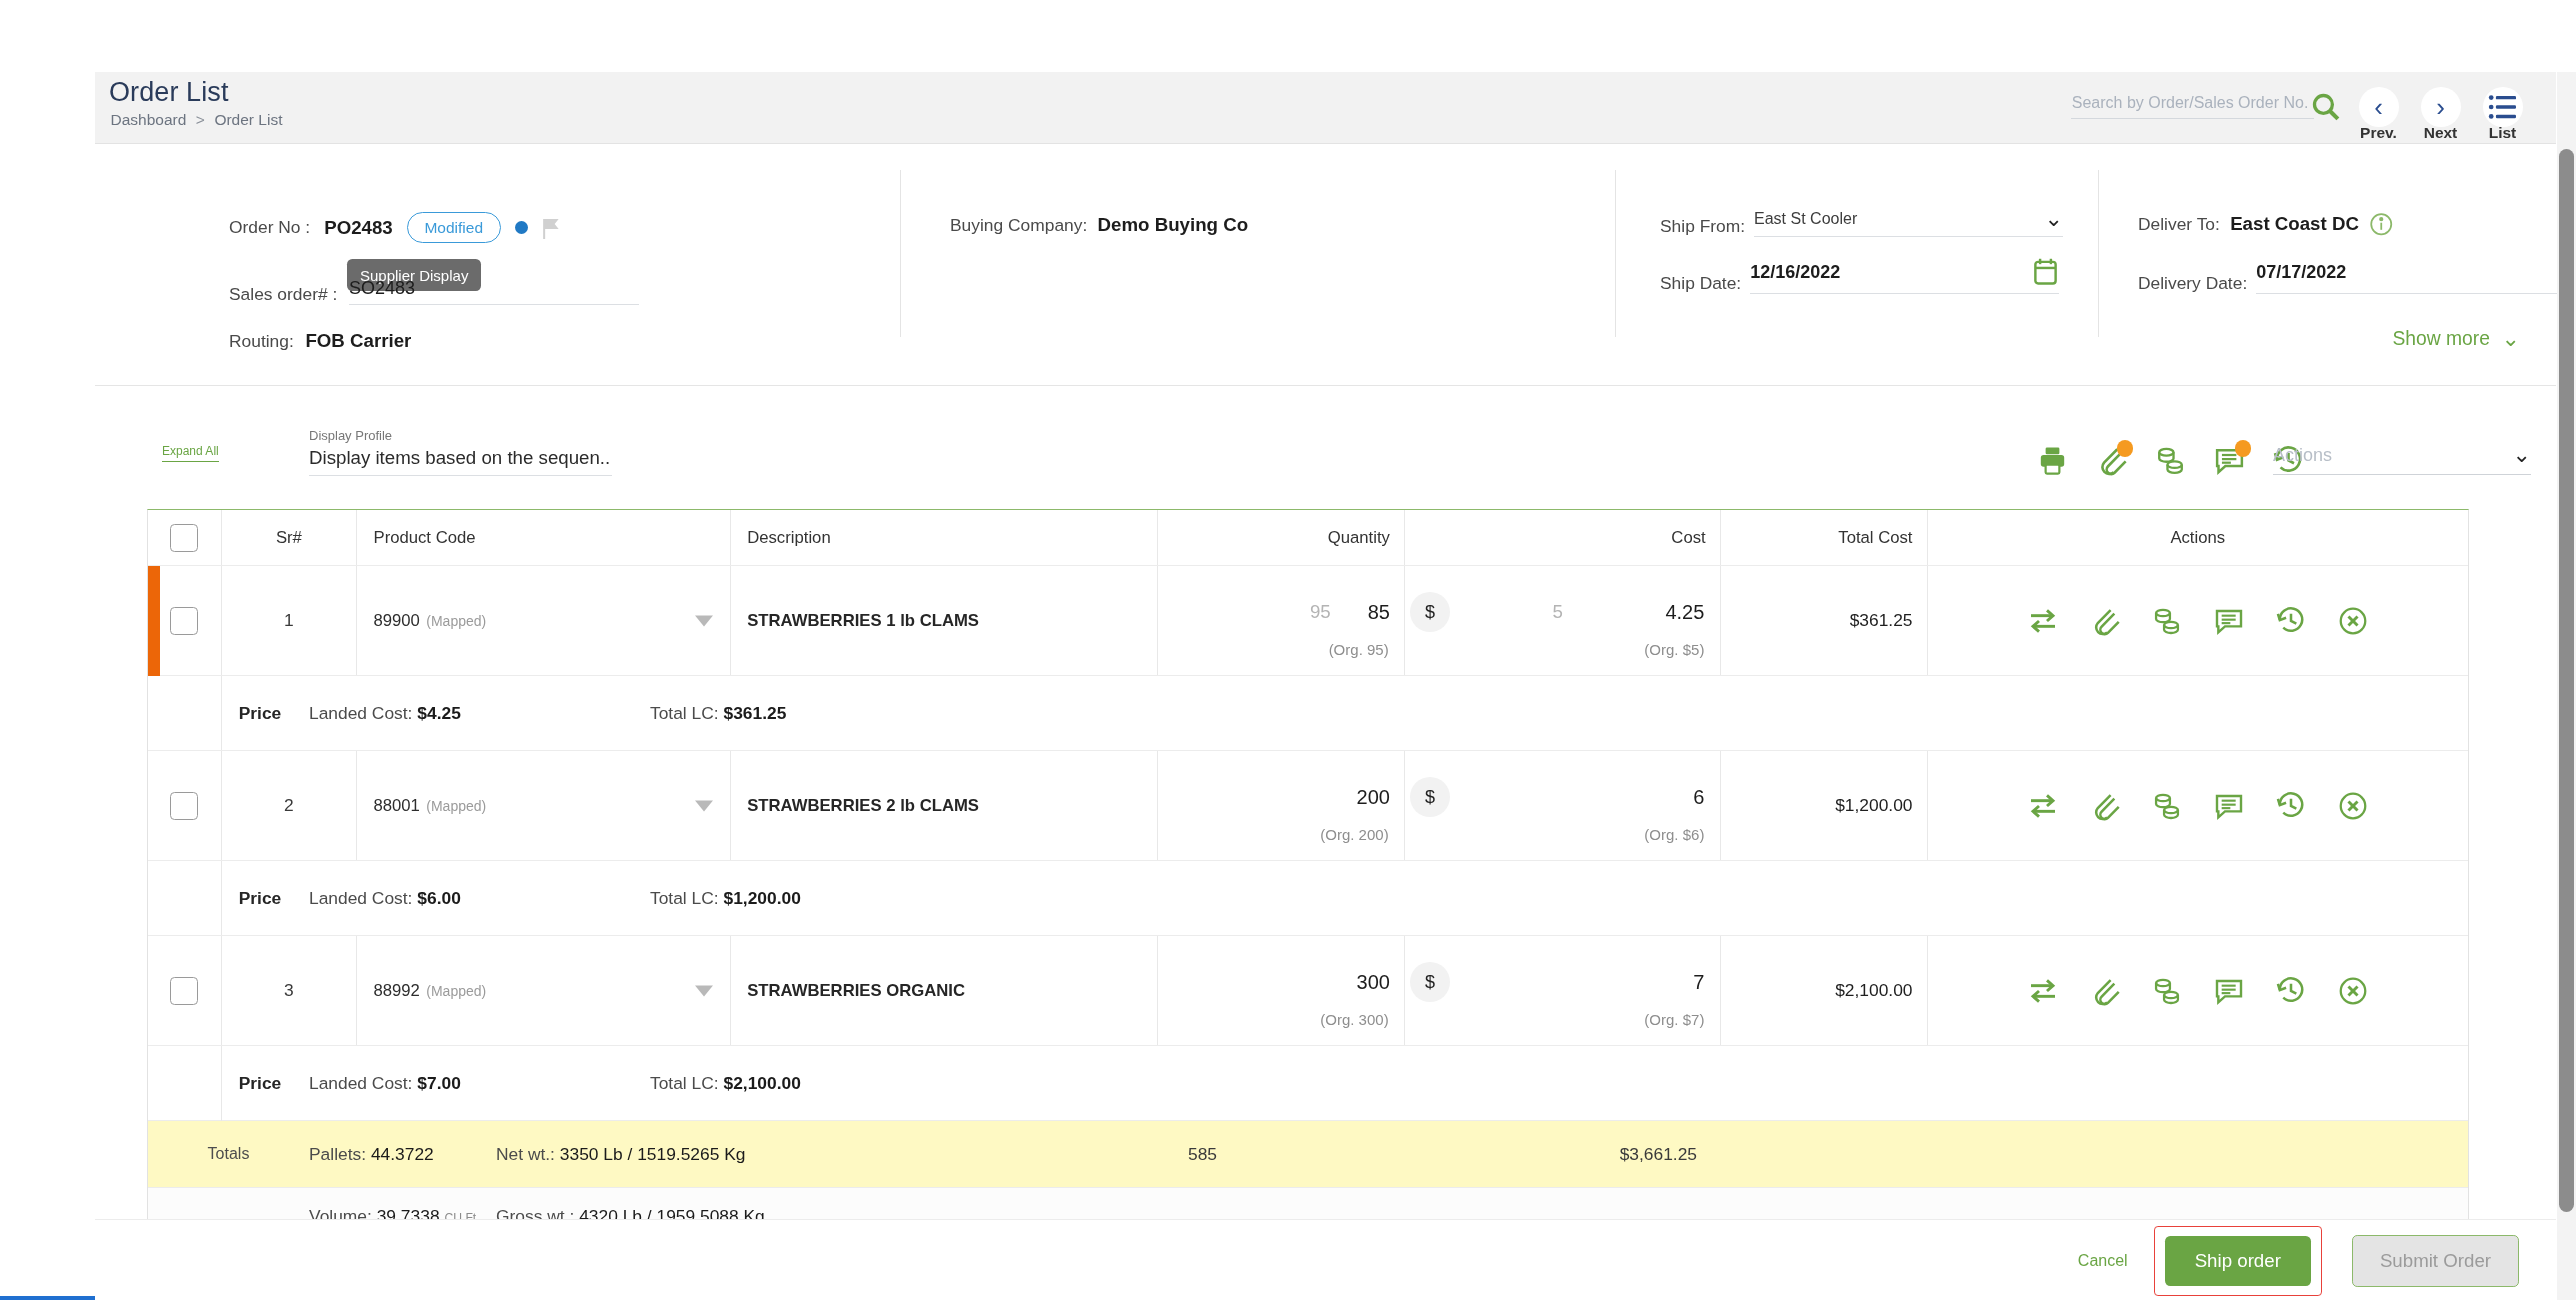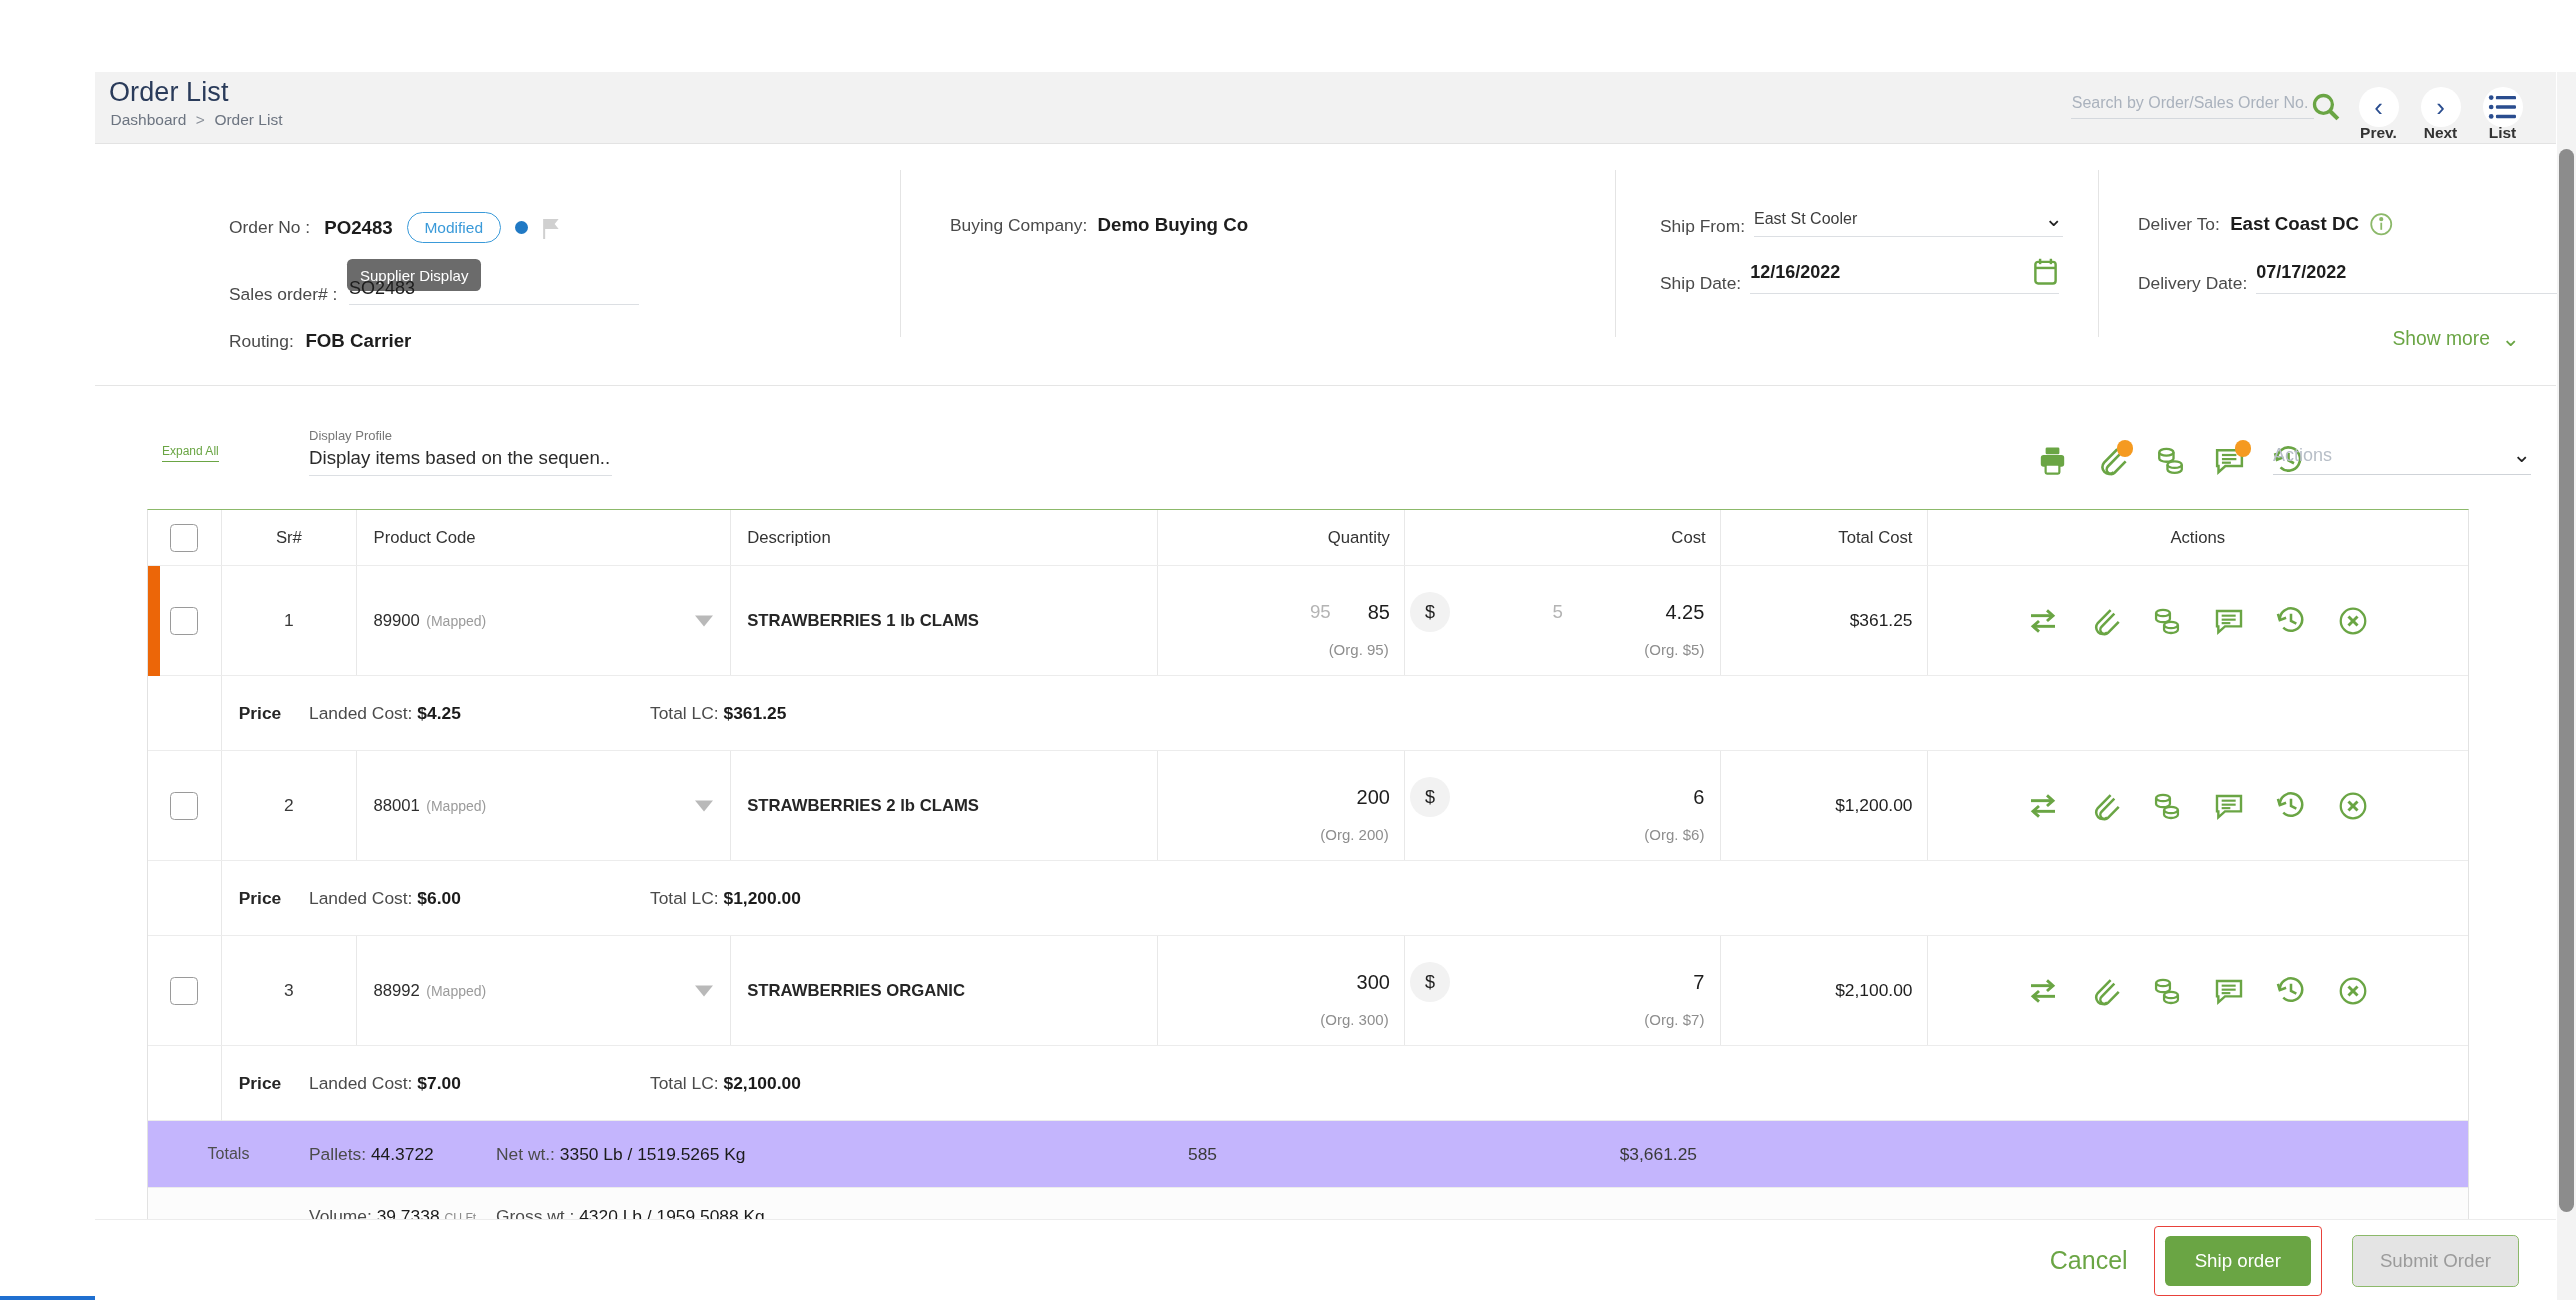--- a/index.html
+++ b/index.html
@@ -161,37 +161,37 @@
   .act-icons { display: flex; align-items: center; gap: 30px; }
   .act-ico { width: 32px; height: 32px; cursor: pointer; }
 
   .price-row { height: 75px; border-top: 0.6px solid #ececec; display: flex; align-items: center; background: #fff; }
   .price-row .pc-blank { width: 74px; border-right: 0.6px solid #e8e8e8; height: 75px; }
   .price-row .pc-lbl { width: 87px; padding-left: 16.7px; font-size: 17.4px; font-weight: 700; color: #262626; }
   .price-row .pc-lc { width: 341px; font-size: 17.4px; color: #4b4b4b; }
   .price-row .pc-lc b, .price-row .pc-tlc b { color: #1b1b1b; font-weight: 700; }
   .price-row .pc-tlc { font-size: 17.4px; color: #4b4b4b; }
 
-  .totals-row { height: 67px; border-top: 0.6px solid #ececec; display: flex; align-items: center; background: #c4b5fd; }
+  .totals-row { height: 67px; border-top: 0.6px solid #ececec; display: flex; align-items: center; background: #fef9c3; }
   .totals-row2 { height: 58px; border-top: 0.6px solid #ececec; display: flex; align-items: center; background: #fcfcfc; overflow: hidden; }
   .t-lbl { width: 161px; text-align: center; font-size: 16px; color: #4d4d4d; }
   .t-pallets { width: 187px; font-size: 17.4px; color: #4b4b4b; }
   .t-net { width: 438px; font-size: 17.4px; color: #4b4b4b; }
   .t-qty { width: 283px; text-align: right; font-size: 17.4px; color: #3a3a3a; }
   .t-cost { width: 480px; text-align: right; font-size: 17.4px; color: #3a3a3a; }
   .t-unit { font-size: 12.2px; color: #8b8b8b; }
   b.tb { color: #1b1b1b; font-weight: 400; }
 
   
   .footer {
     position: absolute; left: 95px; bottom: 0; width: 2461px; height: 82px;
     background: #ffffff; border-top: 0.6px solid #ececec;
     display: flex; align-items: center; justify-content: flex-end; padding-right: 37px; gap: 0px;
   }
-  .btn-cancel { font-size: 25px; color: #6aa544; padding: 0 26px; cursor: pointer; }
+  .btn-cancel { font-size: 16px; color: #6aa544; padding: 0 26px; cursor: pointer; }
   .ship-wrap { border: 1.9px solid #e8413a; border-radius: 3.9px; padding: 9px 10px; }
   .btn-ship {
     background: #6aa544; color: #fff; font-size: 18.7px; border: 0; border-radius: 5.2px;
     padding: 14px 30px; cursor: pointer; font-family: "Liberation Sans", sans-serif;
   }
   .btn-submit {
     background: #e4e4e4; color: #9b9b9b; font-size: 18.7px; border: 1.3px solid #8cb96a; border-radius: 5.2px;
     padding: 14px 27px; margin-left: 30px; font-family: "Liberation Sans", sans-serif; cursor: not-allowed;
   }
 

